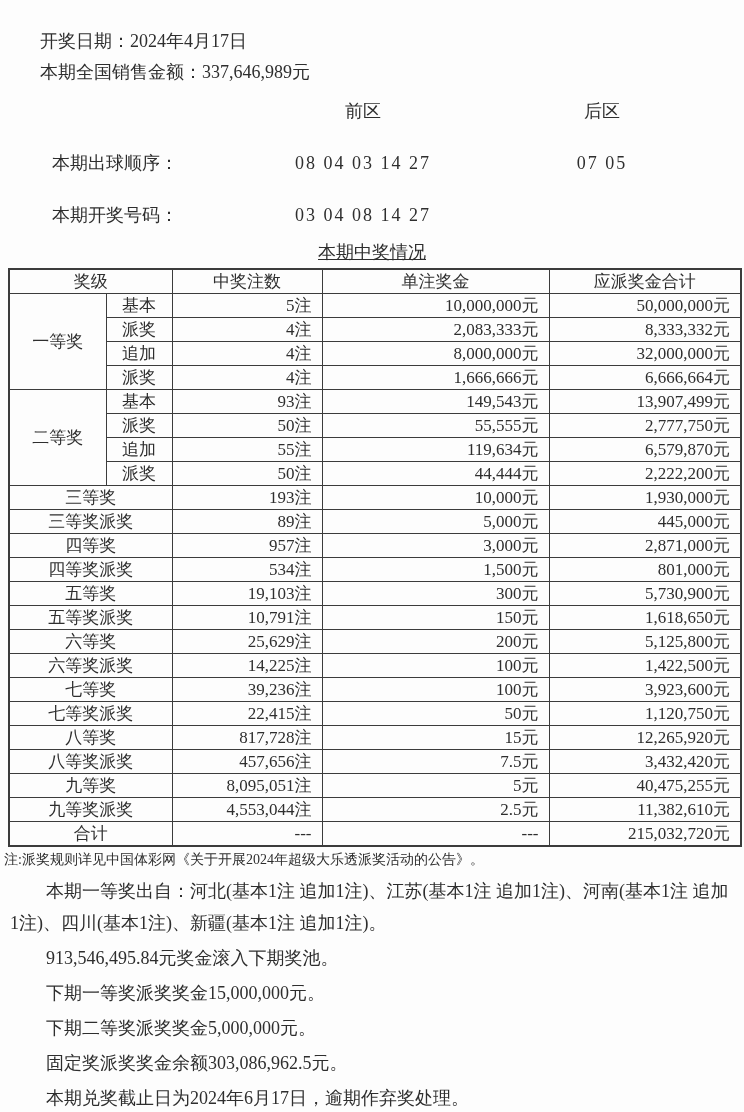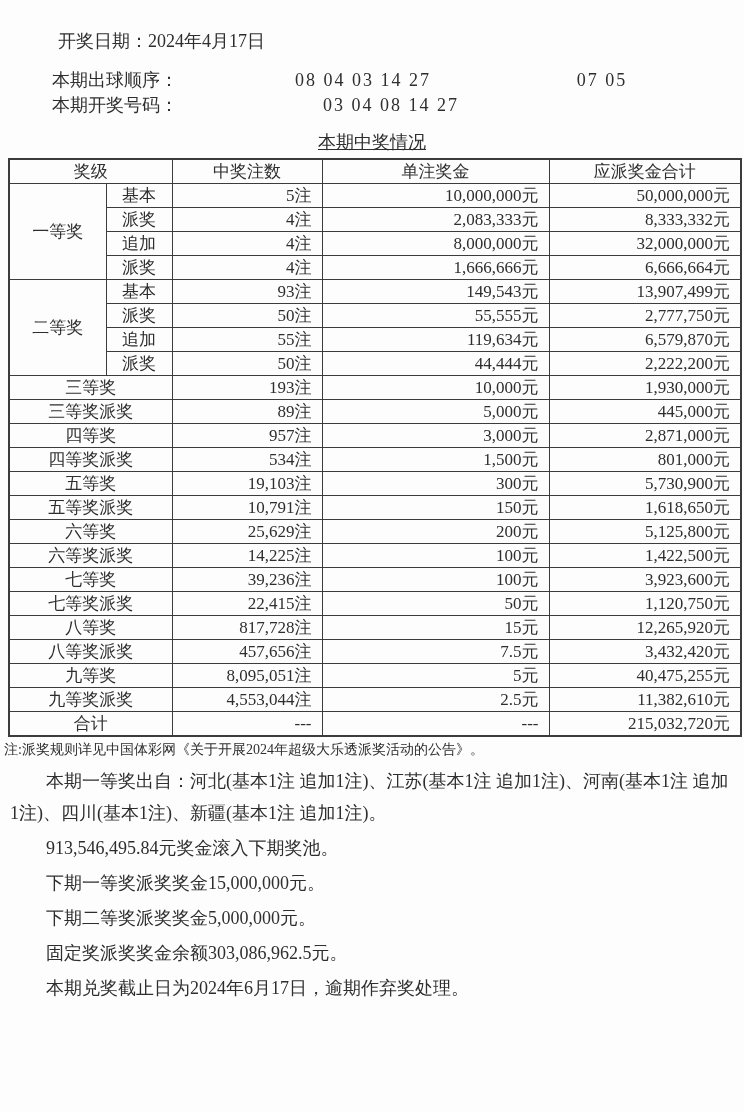--- a/index.html
+++ b/index.html
@@ -6,28 +6,28 @@
   html, body { background: #fdfdfd; }
   body {
     width: 744px; height: 1112px;
     font-family: "Liberation Serif", "DejaVu Serif", serif;
     color: #2e2e2e;
     overflow: hidden;
   }
   .page { width: 744px; height: 1112px; position: relative; }
 
   .info { margin: 26px 0 0 40px; font-size: 18px; line-height: 31px; }
-  .info div { white-space: nowrap; margin-left: 18px; }
+  .info div { white-space: nowrap; }
 
   .zone-row { display: flex; margin-top: 11px; font-size: 18px; height: 24px; line-height: 24px; }
   .zone-row .c1 { width: 246px; padding-left: 52px; }
   .zone-row .c2 { width: 234px; text-align: center; }
   .zone-row .c3 { width: 244px; text-align: center; }
   .balls { letter-spacing: 2px; }
-  .zone-row + .zone-row { margin-top: 1px; gap: 28px; }
+  .zone-row + .zone-row { margin-top: 28px; }
 
   .tbl-title { margin-top: 14px; text-align: center; font-size: 18px; height: 22px; line-height: 22px; text-decoration: underline; }
 
   table { border-collapse: collapse; table-layout: fixed; width: 732px; margin: 5px 0 0 8px;
           border: 2px solid #3c3c3c; padding-left: 14px; }
   td, th { border: 1px solid #3c3c3c; height: 24px; font-size: 17px;
            overflow: hidden; white-space: nowrap; font-weight: normal; }
   th { text-align: center; }
   .grp, .sub, .lv { text-align: center; margin-top: 24px; }
   .num { text-align: right; padding-right: 10px; }
@@ -36,22 +36,28 @@
   .paras { margin: 6px 8px 16px 10px; font-size: 18px; }
   .paras p { text-indent: 36px; line-height: 32px; margin-bottom: 3px; }
 </style>
 </head>
 <body>
 
 <div class="page">
 
   <div class="info">
     <div>开奖日期：2024年4月17日</div>
-  </div>
-
+    <div>本期全国销售金额：337,646,989元</div>
+  </div>
+
+  <div class="zone-row">
+    <div class="c1"></div>
+    <div class="c2">前区</div>
+    <div class="c3">后区</div>
+  </div>
 
   <div class="zone-row">
     <div class="c1">本期出球顺序：</div>
     <div class="c2 balls">08 04 03 14 27</div>
     <div class="c3 balls">07 05</div>
   </div>
 
   <div class="zone-row">
     <div class="c1">本期开奖号码：</div>
     <div class="c2 balls">03 04 08 14 27</div>

